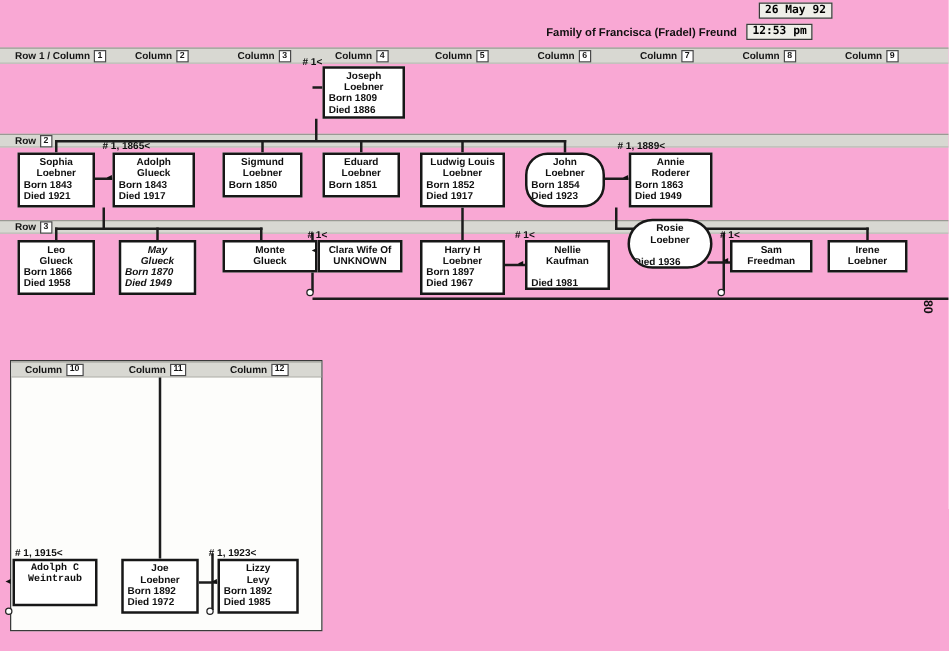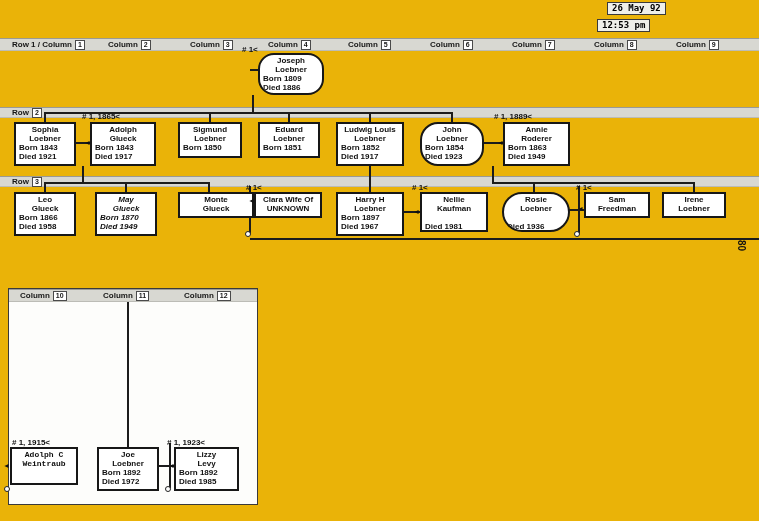--- a/index.html
+++ b/index.html
@@ -1,18 +1,18 @@
 <!DOCTYPE html>
 <html><head>
 <meta charset="utf-8">
 <style>
   * { box-sizing: border-box; margin: 0; padding: 0; }
   html,body { width: 759px; height: 521px; }
   body { font-family: "Liberation Sans", sans-serif; background: #ffffff; }
-  .screen { position: relative; width: 759px; height: 521px; background: #eab308; overflow: hidden; }
+  .screen { position: relative; width: 759px; height: 521px; background: #f9a8d4; overflow: hidden; }
 
   .stampbox { position: absolute; border: 1px solid #3a3a3a; background: #efefe9;
               font-family: "DejaVu Sans Mono", monospace; font-weight: bold; font-size: 9px;
               line-height: 11px; padding: 0 4px; white-space: nowrap; }
   .doctitle { position: absolute; font-weight: bold; font-size: 9px; line-height: 11px; white-space: nowrap; color:#111; }
 
   .strip { position: absolute; background: #d8d8d2; border-top: 1px solid #9a9a94; border-bottom: 1px solid #bcbcb6; }
   .collab { position: absolute; font-weight: bold; font-size: 8px; line-height: 10px; white-space: nowrap; color: #161616; }
   .numbox { display: inline-block; border: 1px solid #4a4a4a; background: #fff; padding: 0 2px;
             margin-left: 3px; font-size: 7px; line-height: 8px; vertical-align: top; }
@@ -33,20 +33,21 @@
   .pagenum { position: absolute; font-weight: bold; font-size: 10px; color: #111; transform: rotate(90deg); }
 
   .sect2 { position: absolute; border: 1px solid #3a3a3a; background: #fdfdfb; }
 </style>
 </head>
 <body>
 
 <div class="screen">
 
   <div class="stampbox" style="left:607px;top:2px;">26 May 92</div>
+  <div class="doctitle" style="left:437px;top:21px;">Family of Francisca (Fradel) Freund</div>
   <div class="stampbox" style="left:597px;top:19px;">12:53 pm</div>
 
   <div class="strip" style="left:0;top:38px;width:759px;height:13px;"></div>
   <span class="collab" style="left:12px;top:40px;"><span>Row 1 / Column</span><span class="numbox">1</span></span>
   <span class="collab" style="left:108px;top:40px;"><span>Column</span><span class="numbox">2</span></span>
   <span class="collab" style="left:190px;top:40px;"><span>Column</span><span class="numbox">3</span></span>
   <span class="collab" style="left:268px;top:40px;"><span>Column</span><span class="numbox">4</span></span>
   <span class="collab" style="left:348px;top:40px;"><span>Column</span><span class="numbox">5</span></span>
   <span class="collab" style="left:430px;top:40px;"><span>Column</span><span class="numbox">6</span></span>
   <span class="collab" style="left:512px;top:40px;"><span>Column</span><span class="numbox">7</span></span>
@@ -86,21 +87,21 @@
 
   <div class="vl" style="left:249px;top:186px;height:48px;"></div>
   <div class="vl" style="left:578px;top:186px;height:48px;"></div>
   <div class="circ" style="left:245px;top:231px;"></div>
   <div class="circ" style="left:574px;top:231px;"></div>
   <div class="hl" style="left:250px;top:238px;width:509px;"></div>
 
   <div class="pagenum" style="left:736px;top:240px;">80</div>
 
   <div class="tag" style="left:242px;top:45px;"># 1&lt;</div>
-  <div class="pbox" style="left:258px;top:53px;width:66px;height:42px;border-radius:16px;">
+  <div class="pbox" style="left:258px;top:53px;width:66px;height:42px;">
     <div class="nm">Joseph</div>
     <div class="nm">Loebner</div>
     <div class="vt">Born 1809</div>
     <div class="vt">Died 1886</div>
   </div>
 
   <div class="pbox" style="left:14px;top:122px;width:62px;height:44px;">
     <div class="nm">Sophia</div>
     <div class="nm">Loebner</div>
     <div class="vt">Born 1843</div>
@@ -174,21 +175,21 @@
     <div class="vt">Died 1967</div>
   </div>
   <div class="tag" style="left:412px;top:183px;"># 1&lt;</div>
   <span class="arrow" style="left:413px;top:208px;">◄</span>
   <div class="pbox" style="left:420px;top:192px;width:68px;height:40px;">
     <div class="nm">Nellie</div>
     <div class="nm">Kaufman</div>
     <div class="vt"></div>
     <div class="vt">Died 1981</div>
   </div>
-  <div class="pbox" style="left:502px;top:192px;width:68px;height:40px;border-radius:20px;">
+  <div class="pbox" style="left:502px;top:175px;width:68px;height:40px;border-radius:20px;">
     <div class="nm">Rosie</div>
     <div class="nm">Loebner</div>
     <div class="vt"></div>
     <div class="vt">Died 1936</div>
   </div>
   <div class="tag" style="left:576px;top:183px;"># 1&lt;</div>
   <span class="arrow" style="left:577px;top:205px;">◄</span>
   <div class="pbox" style="left:584px;top:192px;width:66px;height:26px;">
     <div class="nm">Sam</div>
     <div class="nm">Freedman</div>

